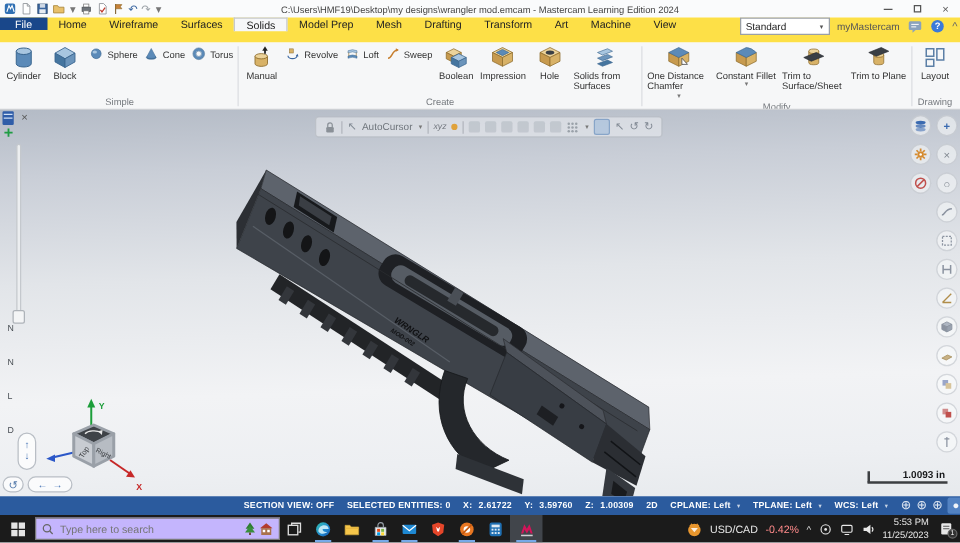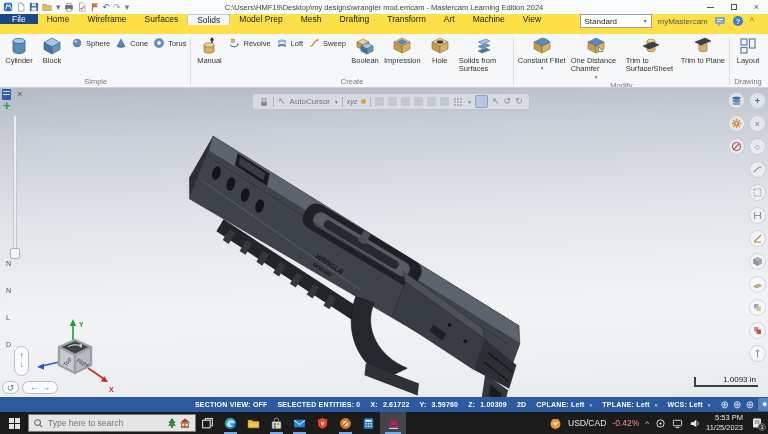--- a/index.html
+++ b/index.html
@@ -16,21 +16,21 @@
 .wbtns{margin-left:auto;display:flex;height:100%}
 .wbtn{width:23px;display:flex;align-items:center;justify-content:center;color:#555;font-size:9px}
 .minline{width:7px;height:1px;background:#555}
 .maxbox{width:6px;height:6px;border:1px solid #555}
 
 
 .tabrow{position:absolute;top:14px;left:0;right:0;height:20px;background:#fde047;display:flex;align-items:flex-start;font-size:8.5px;color:#222}
 .tab{padding:0 9px;display:flex;align-items:center;white-space:nowrap}
 .tab.file{background:#19478a;color:#fff;padding:0 12px}
 .tab.active{background:#f6f7f8;border:1px solid #c6c9cc;border-bottom:none}
-.tabrow-right{margin-left:auto;display:flex;align-items:center;gap:6px;padding-right:14px}
+.tabrow-right{margin-left:auto;display:flex;align-items:center;gap:6px;padding-right:2px}
 .combo{width:72px;height:14px;background:#fff;border:1px solid #9aa0a6;display:flex;align-items:center;justify-content:space-between;padding:0 4px;font-size:8px;color:#222}
 .combo .car{font-size:5.5px;color:#555}
 .mym{color:#555;font-size:8px}
 .tr-ic svg{width:12px;height:12px;display:block}
 .collapse{color:#666;font-size:9px}
 
 
 .ribbon{position:absolute;top:34px;left:0;right:0;height:54px;background:#f6f7f8;border-bottom:1px solid #cdd0d4;display:flex;padding:1px 2px 0;overflow:hidden}
 .rgroup{display:flex;flex-direction:column;padding:0 1px}
 .rrow{display:flex;align-items:flex-start;gap:1px;flex:1}
@@ -71,37 +71,37 @@
 .gnomon{position:absolute;left:28px;top:226px}
 
 .rrail{position:absolute;right:2px;top:4px;display:flex;flex-direction:column;align-items:flex-end;gap:6px}
 .rrow2{display:flex;gap:4px}
 .cbtn{width:17px;height:17px;border-radius:50%;background:rgba(250,251,252,.55);border:1px solid rgba(160,166,174,.4);display:flex;align-items:center;justify-content:center;font-size:9px;color:#7d848d}
 .cbtn svg{width:11px;height:11px}
 .cbtn .bl{color:#3a6ab0;font-weight:bold}
 
 .scalebar{position:absolute;right:10px;bottom:10px;width:64px;height:14px;border-bottom:2px solid #3c3f42}
 .scalebar .tick{position:absolute;left:0;bottom:-1px;width:2px;height:9px;background:#3c3f42}
-.scalebar .slabel{position:absolute;right:2px;bottom:1px;font-size:8px;font-weight:normal;color:#17181a;white-space:nowrap}
+.scalebar .slabel{position:absolute;right:2px;bottom:1px;font-size:8px;font-weight:bold;color:#17181a;white-space:nowrap}
 
 
 .statusbar{position:absolute;left:0;top:397px;right:0;height:15px;background:#2b5b9e;color:#fff;display:flex;align-items:center;font-size:7px;font-weight:bold;letter-spacing:.2px;padding-left:195px;gap:10px;white-space:nowrap}
 .sbg{display:flex;align-items:center;gap:5px}
 .sbcar{font-size:5px;color:rgba(255,255,255,.75);font-weight:normal}
 .sb-icons{margin-left:auto;display:flex;align-items:center;gap:4px;padding-right:4px;font-weight:normal}
 .sb-globe{font-size:10px;color:#dfe7f2;line-height:1}
 .sb-sph{font-size:9px;color:#f2f5f9;width:13px;height:13px;display:flex;align-items:center;justify-content:center;border-radius:2px;line-height:1}
 .sb-sph.sel{background:#5282c2}
 
 
 .taskbar{position:absolute;left:0;top:412px;right:0;height:22px;background:#1b1b1b;display:flex;align-items:center;color:#e8e8e8}
 .start{width:28px;height:100%;display:flex;align-items:center;justify-content:center}
 .winlogo{display:grid;grid-template-columns:5px 5px;grid-template-rows:5px 5px;gap:1px}
 .winlogo i{background:#e4e4e4}
-.search{width:168px;height:18px;background:#e5e5e5;border:1px solid #7a7a7a;display:flex;align-items:center;gap:4px;padding:0 4px}
+.search{width:196px;height:18px;background:#c4b5fd;border:1px solid #7a7a7a;display:flex;align-items:center;gap:4px;padding:0 4px}
 .search svg{flex:none}
 .search input{border:none;outline:none;flex:1;font-size:8.5px;color:#444;font-family:inherit;background:transparent;min-width:0}
 .holiday{display:flex;align-items:flex-end;gap:1px;flex:none}
 .tbi{width:23px;height:100%;display:flex;align-items:center;justify-content:center;position:relative}
 .tbi svg{width:13px;height:13px}
 .tbi.active{background:#41454b}
 .uline{position:absolute;bottom:0;left:5px;right:5px;height:2px;background:#76a9e8}
 .tray{margin-left:auto;display:flex;align-items:center;gap:6px;padding-right:5px;font-size:8.5px}
 .tray svg{display:block}
 .chg{color:#ff8a8a}
@@ -459,30 +459,30 @@
       </div>
       <div class="rglabel">Create</div>
     </div>
 
     <div class="rsep"></div>
 
     <div class="rgroup">
       <div class="rrow">
         <div class="rbig">
             <svg>
+              <use href="#s-chamfer"></use>
+            </svg>
+            <span>One Distance Chamfer</span>
+            <span class="car">▾</span>
+          </div>
+        <div class="rbig">
+            <svg>
               <use href="#s-fillet"></use>
             </svg>
             <span>Constant Fillet</span>
-            <span class="car">▾</span>
-          </div>
-        <div class="rbig">
-            <svg>
-              <use href="#s-chamfer"></use>
-            </svg>
-            <span>One Distance Chamfer</span>
             <span class="car">▾</span>
           </div>
         <div class="rbig">
             <svg>
               <use href="#s-trimsh"></use>
             </svg>
             <span>Trim to Surface/Sheet</span>
           </div>
         <div class="rbig">
             <svg>

